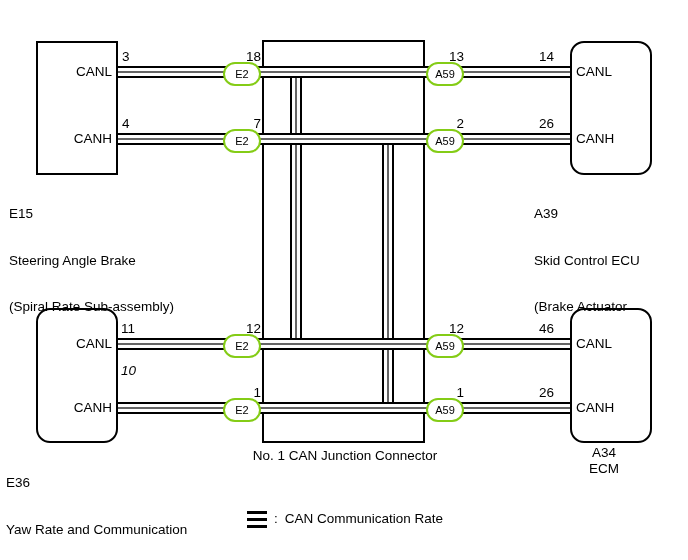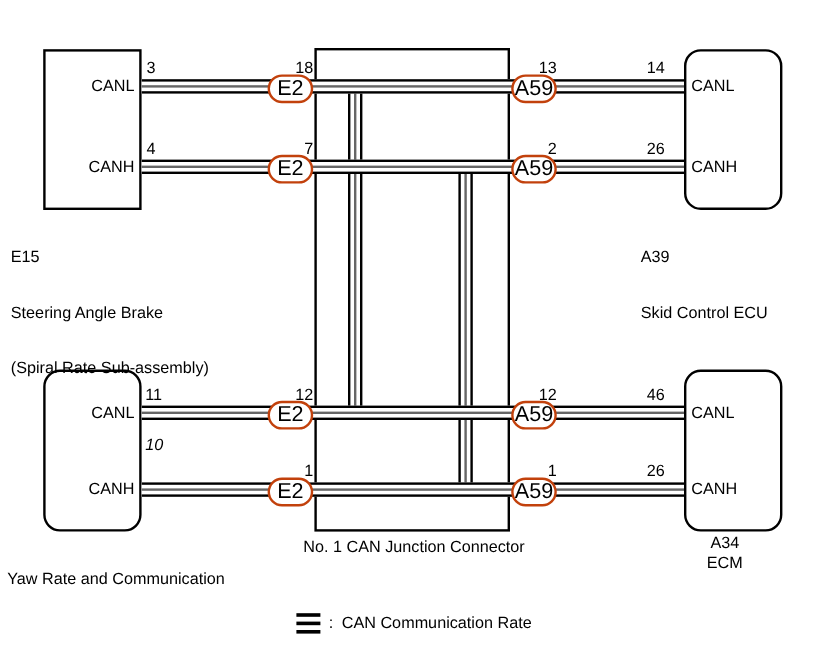--- a/index.html
+++ b/index.html
@@ -33,23 +33,23 @@
     position:absolute; box-sizing:border-box; width:12px;
     border-left:2px solid #000; border-right:2px solid #000;
     background:#fff; z-index:2;
   }
   .wv::after {
     content:""; position:absolute; top:0; bottom:0; left:3.3px; width:1.4px; background:#666;
   }
   
   .conn {
     position:absolute; box-sizing:border-box; width:38px; height:24px;
-    border:2px solid #c2410c; border-radius:12px; background:#fff; z-index:4;
-    display:flex; justify-content:center;
-    font-size:18px; line-height:1;
+    border:2px solid #84cc16; border-radius:12px; background:#fff; z-index:4;
+    display:flex; align-items:center; justify-content:center;
+    font-size:11px; line-height:1;
   }
   .pin { position:absolute; z-index:5; line-height:16px; }
   .pin.mid { width:38px; text-align:right; }
   .pin.ralign { width:39px; text-align:center; }
   .caption { position:absolute; z-index:5; line-height:15.5px; white-space:pre; }
   .caption.center { text-align:center; white-space:normal; }
   .siglabel { position:absolute; z-index:5; line-height:16px; }
   .siglabel.ralign { width:72px; text-align:right; }
   
   .legend { position:absolute; left:247px; top:510px; z-index:5; display:flex; align-items:flex-start; }
@@ -132,22 +132,24 @@
   <div class="siglabel" style="left:576px; top:400px;">CANH</div>
 
   <div class="caption" style="left:9px; top:175px;">
     <div>E15</div>
     <div>Steering Angle Brake</div>
     <div>(Spiral Rate Sub-assembly)</div>
   </div>
   <div class="caption" style="left:534px; top:175px;">
     <div>A39</div>
     <div>Skid Control ECU</div>
+    <div>(Brake Actuator</div>
   </div>
   <div class="caption" style="left:6px; top:444px;">
+    <div>E36</div>
     <div>Yaw Rate and Communication</div>
     
   </div>
   <div class="caption center" style="left:563px; top:445px; width:82px;">
     <div>A34</div>
     <div>ECM</div>
   </div>
 
   <div class="caption center" style="left:235px; top:448px; width:220px;">No. 1 CAN Junction Connector</div>
 

